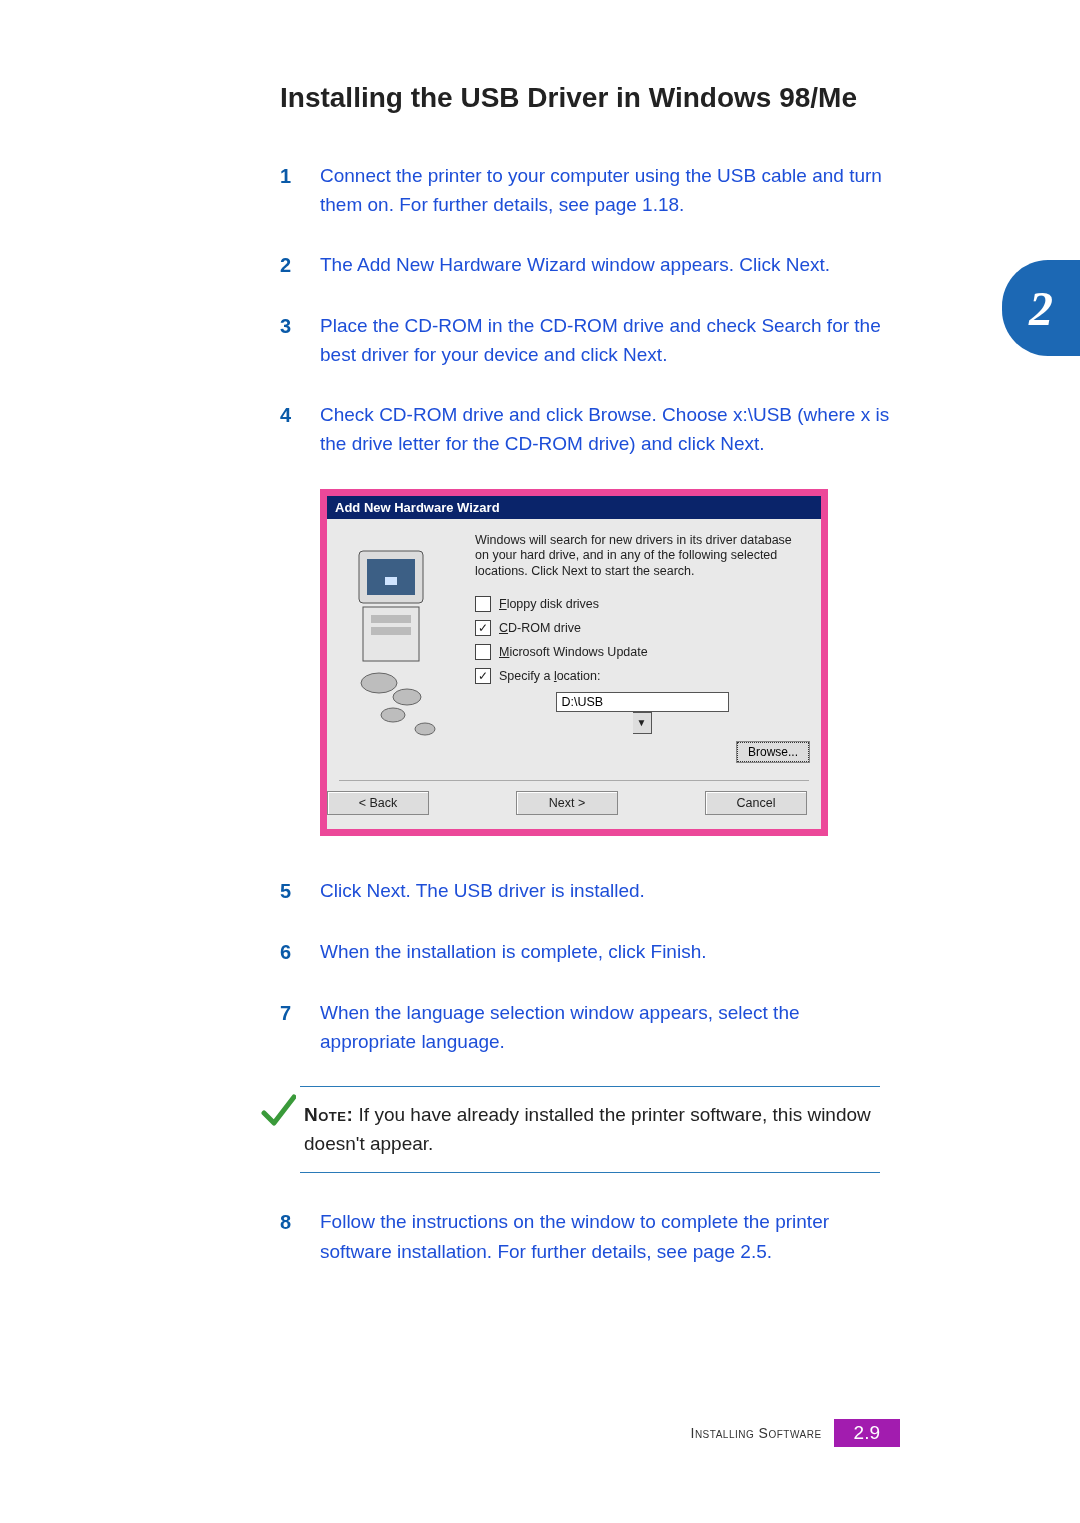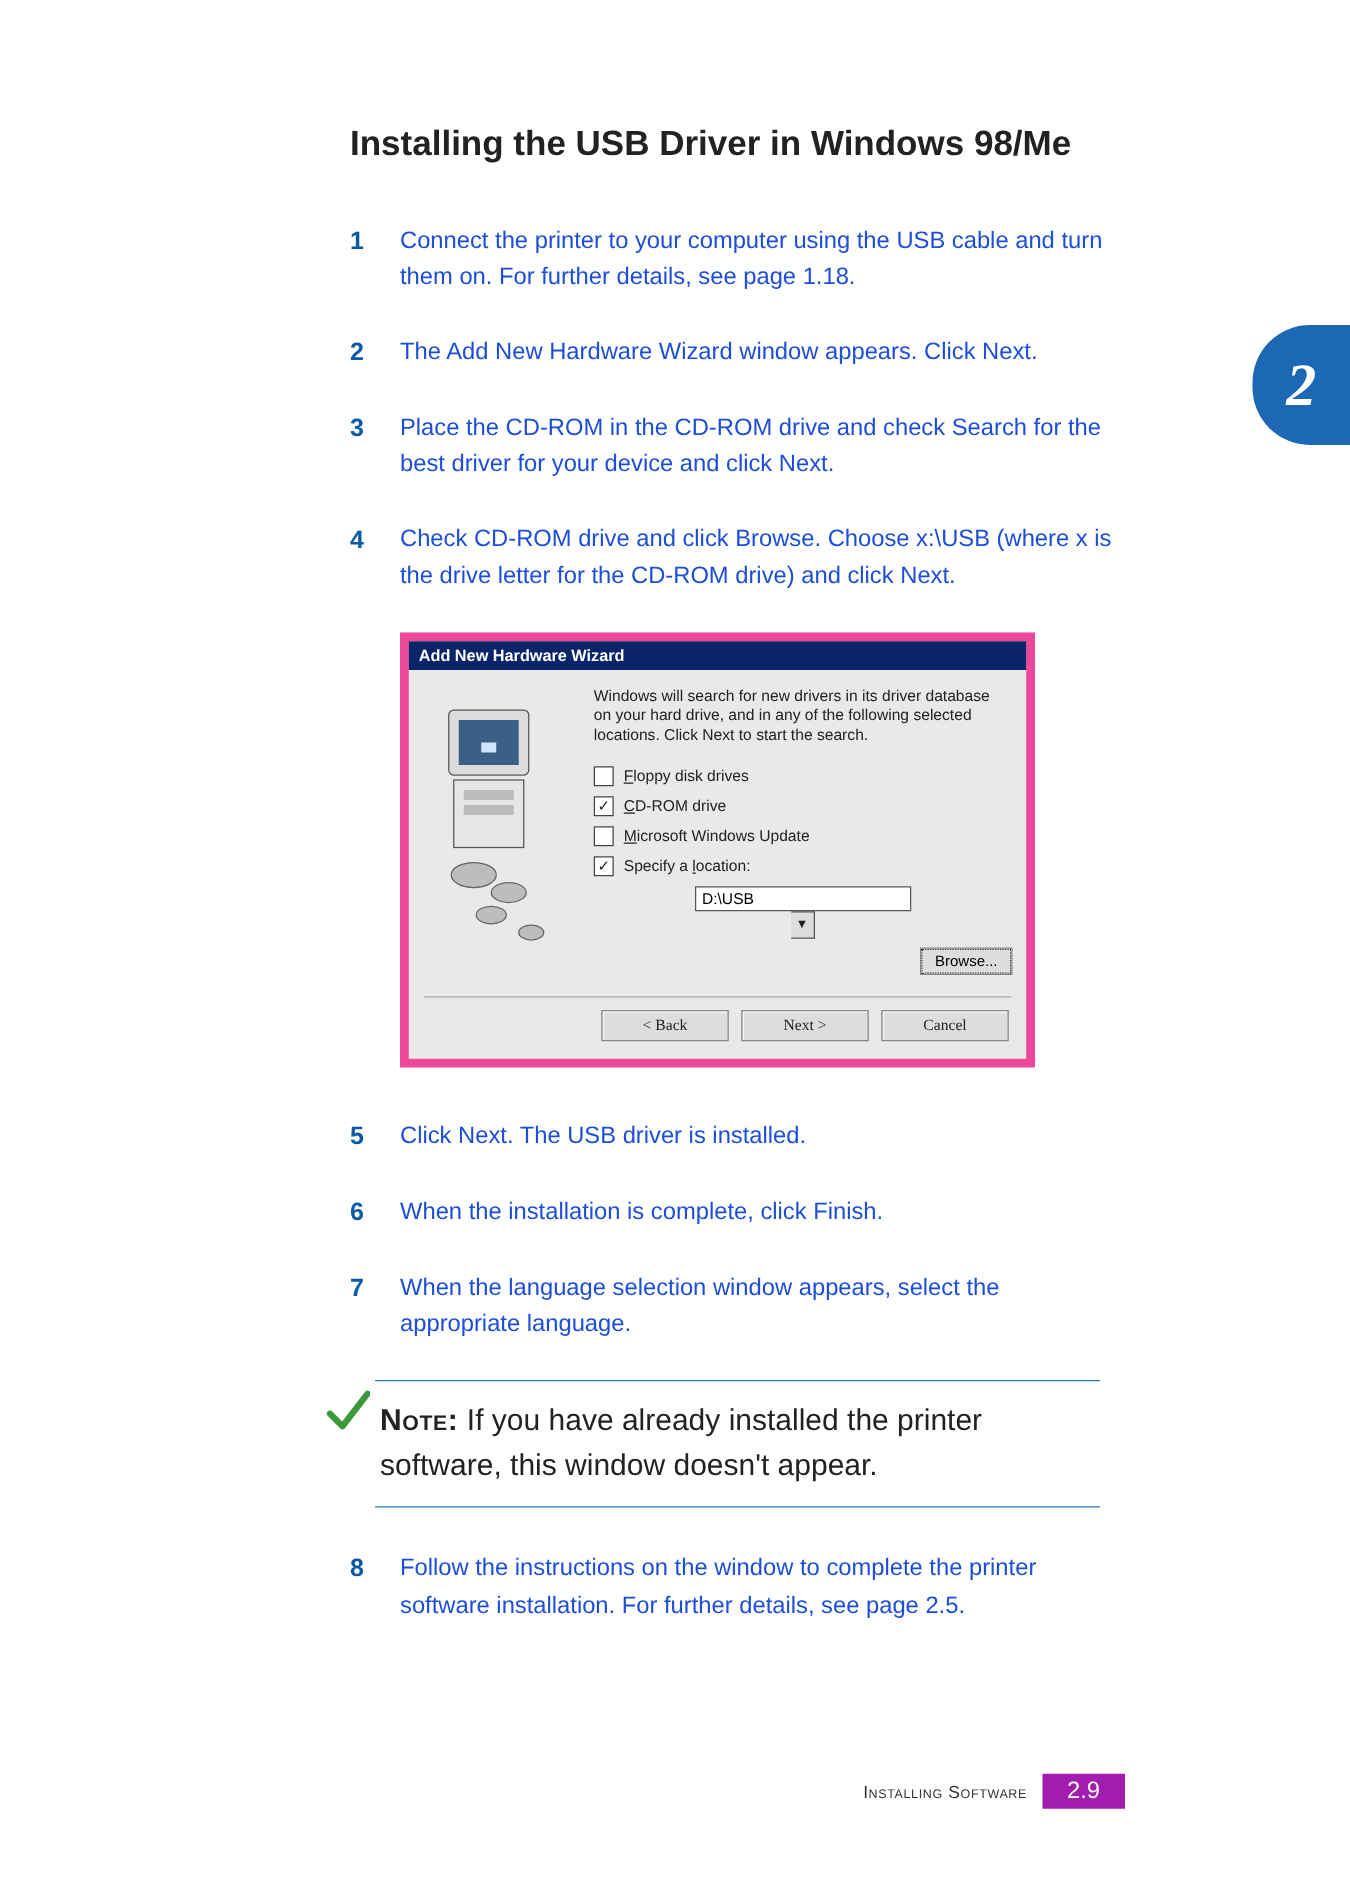--- a/index.html
+++ b/index.html
@@ -1,17 +1,17 @@
 <!DOCTYPE html>
 <html><head>
 <meta charset="utf-8">
 <style>
   html,body{margin:0;padding:0;background:#fff;font-family:Verdana,Geneva,sans-serif;color:#222;}
   .page{width:1080px;height:1523px;position:relative;box-sizing:border-box;padding:80px 180px 60px 280px;}
-  .h2{font-size:28px;font-weight:700;line-height:1.25;margin:17px 0 46px 0;color:#222;}
+  .h2{font-size:28px;font-weight:700;line-height:1.25;margin:0 0 46px 0;color:#222;}
   .step-list{list-style:none;padding:0;margin:0 0 30px 0;}
   .step-item{display:flex;gap:22px;margin-bottom:30px;line-height:1.55;}
   .step-num{color:#0a5aa8;font-weight:700;font-size:20px;min-width:18px;}
   .step-body{font-size:19px;color:#1d4ed8;}
   .step-body b{font-weight:400;}
   
   .side-tab{position:absolute;right:0;top:260px;width:78px;height:96px;background:#1c68b4;border-top-left-radius:46px;border-bottom-left-radius:46px;display:flex;align-items:center;justify-content:center;}
   .side-tab span{color:#fff;font-style:italic;font-weight:700;font-size:48px;font-family:Georgia,serif;}
   
   .shot{margin:16px 0 40px 40px;width:494px;border:7px solid #ec4899;background:#e9e9e9;}
@@ -24,24 +24,24 @@
   .chk-row{display:flex;align-items:center;gap:8px;margin:8px 0;}
   .chk{width:14px;height:14px;border:1px solid #444;background:#fff;display:flex;align-items:center;justify-content:center;}
   .chk.checked::after{content:"✓";font-size:12px;line-height:1;}
   .chk-row .lbl u{text-decoration:underline;}
   .loc-box{display:flex;align-items:center;margin-top:2px;flex-direction:column;}
   .loc-input{flex:1;border:1px solid #555;background:#fff;font-size:12.5px;padding:2px 5px;height:20px;box-sizing:border-box;}
   .drop{width:18px;height:20px;border:1px solid #555;border-left:0;background:#ddd;display:flex;align-items:center;justify-content:center;font-size:10px;}
   .browse-row{display:flex;justify-content:flex-end;margin-top:8px;}
   .browse-btn{border:1px dotted #333;outline:1px solid #888;background:#ddd;font-size:12px;padding:2px 10px;}
   .shot-sep{border-top:1px solid #aaa;margin:4px 12px 0 12px;}
-  .shot-foot{display:flex;justify-content:flex-end;gap:10px;padding:10px 14px 14px 0;font-family:Liberation Serif, serif;}
+  .shot-foot{display:flex;justify-content:space-between;gap:22px;padding:10px 14px 14px 0;}
   .w-btn{background:#ddd;border:1px solid #888;box-shadow:inset 1px 1px 0 #fff;font-size:12.5px;padding:4px 14px;min-width:72px;text-align:center;}
   
-  .note-block{border-top:1px solid #2a7ab8;border-bottom:1px solid #2a7ab8;padding:14px 4px;margin:10px 20px 34px 20px;position:relative;font-size:24px;line-height:1.5;}
+  .note-block{border-top:1px solid #2a7ab8;border-bottom:1px solid #2a7ab8;padding:14px 4px;margin:10px 20px 34px 20px;position:relative;font-size:19px;line-height:1.5;}
   .note-icon{position:absolute;left:-40px;top:6px;width:36px;height:36px;}
   .note-icon svg{width:100%;height:100%;}
   .note-block b{font-variant:small-caps;letter-spacing:0.5px;}
   
   .page-foot{position:absolute;bottom:76px;right:180px;display:flex;align-items:center;gap:12px;font-size:14px;}
   .page-foot .sec{font-variant:small-caps;letter-spacing:0.5px;color:#333;}
   .page-foot .num{background:#a21caf;color:#fff;padding:3px 20px;font-size:19px;}
 </style>
 </head>
 <body>

